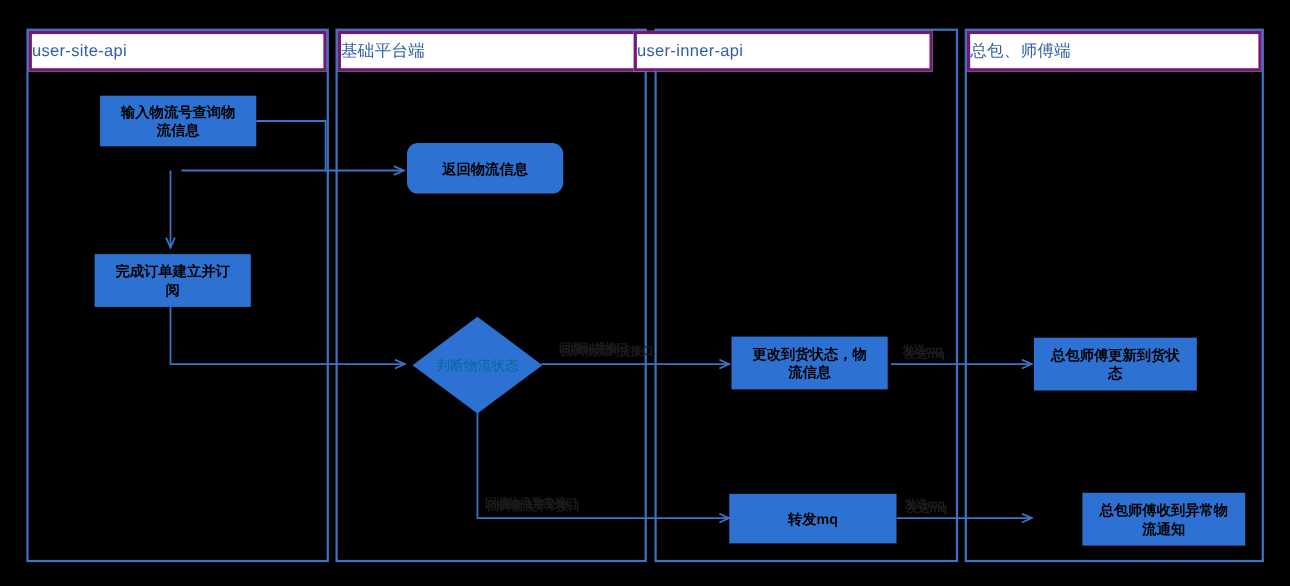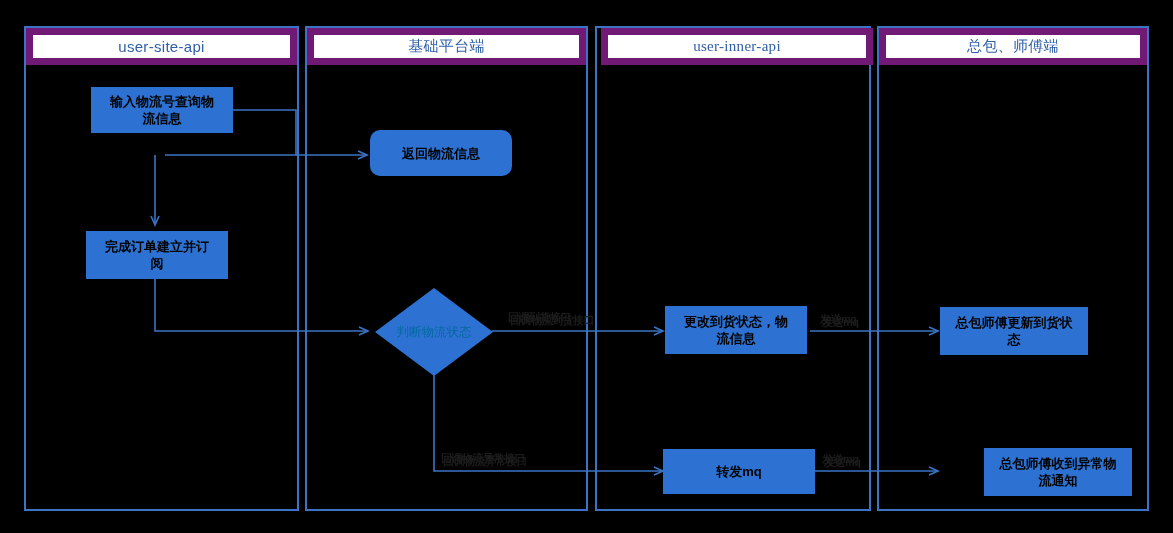--- a/index.html
+++ b/index.html
@@ -29,24 +29,24 @@
   .lane {
     position: absolute;
     box-sizing: border-box;
     border: 2px solid #3b74c4;
     background: transparent;
   }
   .lane-header {
     position: absolute;
     box-sizing: border-box;
     background: #ffffff;
-    border: 7px solid #701a75;
+    border: 3px solid #701a75;
     display: flex;
     align-items: center;
-    justify-content: center;
+    justify-content: flex-start;
     color: #2f5fa8;
     font-size: 15px;
     letter-spacing: 0.3px;
     white-space: nowrap;
   }
   .node {
     position: absolute;
     box-sizing: border-box;
     background: #2d72d2;
     color: #000000;
@@ -110,21 +110,21 @@
   <div class="lane" style="left:305px; top:26px; width:283px; height:485px;"></div>
   <div class="lane" style="left:595px; top:26px; width:276px; height:485px;"></div>
   <div class="lane" style="left:877px; top:26px; width:272px; height:485px;"></div>
 
   <div class="lane-header" style="left:26px; top:28px; width:271px; height:37px;">
     <span>user-site-api</span>
   </div>
   <div class="lane-header" style="left:307px; top:28px; width:279px; height:37px;">
     <span>基础平台端</span>
   </div>
-  <div class="lane-header" style="left:601px; top:28px; width:272px; height:37px;font-family:Liberation Serif, serif;">
+  <div class="lane-header" style="left:576px; top:28px; width:272px; height:37px;">
     <span>user-inner-api</span>
   </div>
   <div class="lane-header" style="left:879px; top:28px; width:268px; height:37px;">
     <span>总包、师傅端</span>
   </div>
 
   <svg class="layer" viewBox="0 0 1173 533">
     <defs>
       <marker id="arrowOpen" markerWidth="12" markerHeight="12" refX="10" refY="5" orient="auto" markerUnits="userSpaceOnUse">
         <path d="M1,1 L10,5 L1,9" fill="none" stroke="#3b74c4" stroke-width="1.6"></path>

